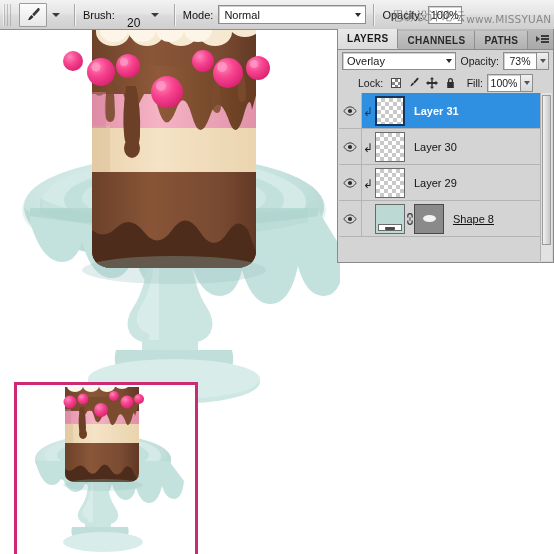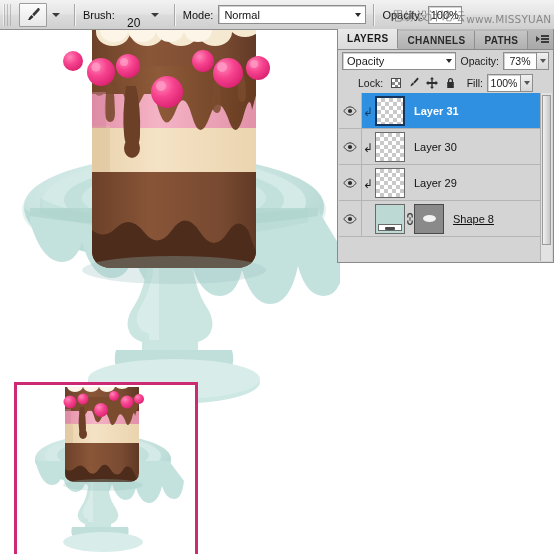--- a/index.html
+++ b/index.html
@@ -490,21 +490,21 @@
         <span class="pm-lines">
             <i></i>
             <i></i>
             <i></i>
           </span>
       </div>
     </div>
 
     <div class="blend-row">
       <div class="blend-combo">
-        <span>Opacity</span>
+        <span>Overlay</span>
         <span class="caret-sm"></span>
       </div>
       <span class="op-lbl">Opacity:</span>
       <div style="display:flex;">
         <div class="op-field">
           <span>73%</span>
         </div>
         <div class="spin">
           <span class="caret-sm"></span>
         </div>

